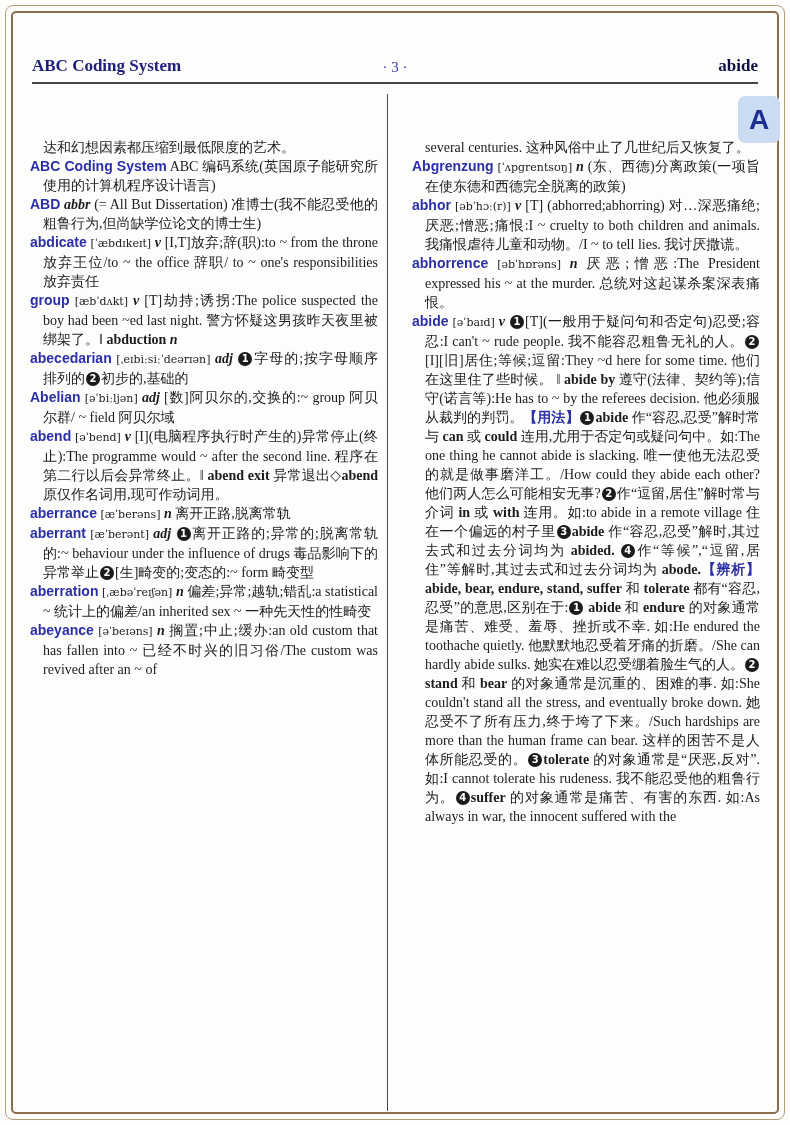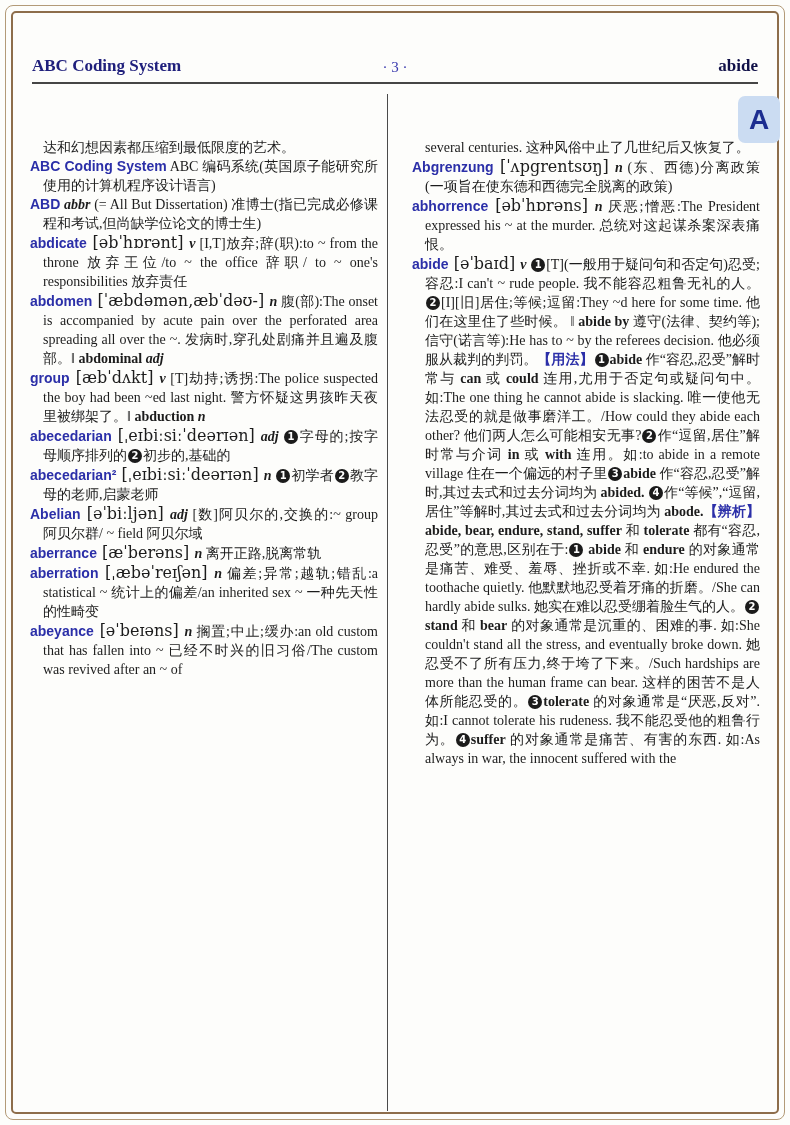--- a/index.html
+++ b/index.html
@@ -40,21 +40,21 @@
     font-size:14px; line-height:19px;
     text-align:justify; overflow:hidden;
   }
   .colr { padding-right:0; padding-left:24px; }
   .divider { width:1px; background:#4a4a4a; }
 
   .entry { padding-left:13px; text-indent:-13px; }
   .entry.cont { text-indent:0;margin-top:44px; }
 
   .hw  { font-family:"Liberation Sans","DejaVu Sans",sans-serif; font-weight:bold; color:#2b2fa8; }
-  .pr  { font-family:"DejaVu Serif",serif; font-size:16px; }
+  .pr  { font-family:"DejaVu Serif",serif; font-size:11px; }
   .pos { font-weight:bold; font-style:italic; }
   .b   { font-weight:bold; }
   .lbl { font-weight:bold; color:#2b2fa8;margin-top:42px; }
   .circ {
     display:inline-block; width:14px; height:14px; border-radius:50%;
     background:#1b1b1b; color:#fff; font-size:10px; line-height:14px;
     text-align:center; font-family:"DejaVu Sans",sans-serif; font-weight:bold;
     text-indent:0; vertical-align:1px; margin:0 1px;
   }
 </style>
@@ -72,32 +72,33 @@
   </div>
 
   <div class="a-tab">
     <span>A</span>
   </div>
 
   <div class="columns">
     <div class="col">
         <p class="entry cont"><span>达和幻想因素都压缩到最低限度的艺术。</span></p>
         <p class="entry"><span class="hw">ABC Coding System</span><span> ABC 编码系统(英国原子能研究所使用的计算机程序设计语言)</span></p>
-        <p class="entry"><span class="hw">ABD</span><span class="pos"> abbr</span><span> (= All But Dissertation) 准博士(指已完成必修课程和考试,但尚缺学位论文的博士生)</span></p>
-        <p class="entry"><span class="hw">abdicate</span><span class="pr"> [əbˈhɒrənt] </span><span class="pos">v</span><span> [I,T]放弃;辞(职):to ~ from the throne 放弃王位/to ~ the office 辞职/ to ~ one's responsibilities 放弃责任</span></p>
-        <p class="entry"><span class="hw">abdomen</span><span class="pr"> [ˈæbdəmən,æbˈdəʊ-] </span><span class="pos">n</span><span> 腹(部):The onset is accompanied by acute pain over the perforated area spreading all over the ~. 发病时,穿孔处剧痛并且遍及腹部。‖ </span><span class="b">abdominal</span><span class="pos"> adj</span></p>
+        <p class="entry"><span class="hw">ABD</span><span class="pos"> abbr</span><span> (= All But Dissertation) 准博士(我不能忍受他的粗鲁行为,但尚缺学位论文的博士生)</span></p>
+        <p class="entry"><span class="hw">abdicate</span><span class="pr"> [ˈæbdɪkeɪt] </span><span class="pos">v</span><span> [I,T]放弃;辞(职):to ~ from the throne 放弃王位/to ~ the office 辞职/ to ~ one's responsibilities 放弃责任</span></p>
         <p class="entry"><span class="hw">group</span><span class="pr"> [æbˈdʌkt] </span><span class="pos">v</span><span> [T]劫持;诱拐:The police suspected the boy had been ~ed last night. 警方怀疑这男孩昨天夜里被绑架了。‖ </span><span class="b">abduction</span><span class="pos"> n</span></p>
         <p class="entry"><span class="hw">abecedarian</span><span class="pr"> [ˌeɪbiːsiːˈdeərɪən] </span><span class="pos">adj</span><span> </span><span class="circ">1</span><span>字母的;按字母顺序排列的</span><span class="circ">2</span><span>初步的,基础的</span></p>
-        <p class="entry"><span class="hw">abecedarian²</span><span class="pr"> [ˌeɪbiːsiːˈdeərɪən] </span><span class="pos">n</span><span> </span><span class="circ">1</span><span>初学者</span><span class="circ">2</span><span>教字母的老师,启蒙老师</span></p>
         <p class="entry"><span class="hw">Abelian</span><span class="pr"> [əˈbiːljən] </span><span class="pos">adj</span><span> [数]阿贝尔的,交换的:~ group 阿贝尔群/ ~ field 阿贝尔域</span></p>
+        <p class="entry"><span class="hw">abend</span><span class="pr"> [əˈbend] </span><span class="pos">v</span><span> [I](电脑程序执行时产生的)异常停止(终止):The programme would ~ after the second line. 程序在第二行以后会异常终止。‖ </span><span class="b">abend exit</span><span> 异常退出◇</span><span class="b">abend</span><span> 原仅作名词用,现可作动词用。</span></p>
         <p class="entry"><span class="hw">aberrance</span><span class="pr"> [æˈberəns] </span><span class="pos">n</span><span> 离开正路,脱离常轨</span></p>
+        <p class="entry"><span class="hw">aberrant</span><span class="pr"> [æˈberənt] </span><span class="pos">adj</span><span> </span><span class="circ">1</span><span>离开正路的;异常的;脱离常轨的:~ behaviour under the influence of drugs 毒品影响下的异常举止</span><span class="circ">2</span><span>[生]畸变的;变态的:~ form 畸变型</span></p>
         <p class="entry"><span class="hw">aberration</span><span class="pr"> [ˌæbəˈreɪʃən] </span><span class="pos">n</span><span> 偏差;异常;越轨;错乱:a statistical ~ 统计上的偏差/an inherited sex ~ 一种先天性的性畸变</span></p>
         <p class="entry"><span class="hw">abeyance</span><span class="pr"> [əˈbeɪəns] </span><span class="pos">n</span><span> 搁置;中止;缓办:an old custom that has fallen into ~ 已经不时兴的旧习俗/The custom was revived after an ~ of</span></p>
       </div>
     <div class="divider"></div>
     <div class="col colr">
         <p class="entry cont"><span>several centuries. 这种风俗中止了几世纪后又恢复了。</span></p>
         <p class="entry"><span class="hw">Abgrenzung</span><span class="pr"> [ˈʌpgrentsʊŋ] </span><span class="pos">n</span><span> (东、西德)分离政策(一项旨在使东德和西德完全脱离的政策)</span></p>
+        <p class="entry"><span class="hw">abhor</span><span class="pr"> [əbˈhɔː(r)] </span><span class="pos">v</span><span> [T] (abhorred;abhorring) 对…深恶痛绝;厌恶;憎恶;痛恨:I ~ cruelty to both children and animals. 我痛恨虐待儿童和动物。/I ~ to tell lies. 我讨厌撒谎。</span></p>
         <p class="entry"><span class="hw">abhorrence</span><span class="pr"> [əbˈhɒrəns] </span><span class="pos">n</span><span> 厌恶;憎恶:The President expressed his ~ at the murder. 总统对这起谋杀案深表痛恨。</span></p>
         <p class="entry"><span class="hw">abide</span><span class="pr"> [əˈbaɪd] </span><span class="pos">v</span><span> </span><span class="circ">1</span><span>[T](一般用于疑问句和否定句)忍受;容忍:I can't ~ rude people. 我不能容忍粗鲁无礼的人。</span><span class="circ">2</span><span>[I][旧]居住;等候;逗留:They ~d here for some time. 他们在这里住了些时候。 ‖ </span><span class="b">abide by</span><span> 遵守(法律、契约等);信守(诺言等):He has to ~ by the referees decision. 他必须服从裁判的判罚。</span><span class="lbl">【用法】</span><span class="circ">1</span><span class="b">abide</span><span> 作“容忍,忍受”解时常与 </span><span class="b">can</span><span> 或 </span><span class="b">could</span><span> 连用,尤用于否定句或疑问句中。如:The one thing he cannot abide is slacking. 唯一使他无法忍受的就是做事磨洋工。/How could they abide each other? 他们两人怎么可能相安无事?</span><span class="circ">2</span><span>作“逗留,居住”解时常与介词 </span><span class="b">in</span><span> 或 </span><span class="b">with</span><span> 连用。如:to abide in a remote village 住在一个偏远的村子里</span><span class="circ">3</span><span class="b">abide</span><span> 作“容忍,忍受”解时,其过去式和过去分词均为 </span><span class="b">abided.</span><span> </span><span class="circ">4</span><span>作“等候”,“逗留,居住”等解时,其过去式和过去分词均为 </span><span class="b">abode.</span><span class="lbl">【辨析】</span><span class="b">abide, bear, endure, stand, suffer</span><span> 和 </span><span class="b">tolerate</span><span> 都有“容忍,忍受”的意思,区别在于:</span><span class="circ">1</span><span> </span><span class="b">abide</span><span> 和 </span><span class="b">endure</span><span> 的对象通常是痛苦、难受、羞辱、挫折或不幸. 如:He endured the toothache quietly. 他默默地忍受着牙痛的折磨。/She can hardly abide sulks. 她实在难以忍受绷着脸生气的人。</span><span class="circ">2</span><span class="b">stand</span><span> 和 </span><span class="b">bear</span><span> 的对象通常是沉重的、困难的事. 如:She couldn't stand all the stress, and eventually broke down. 她忍受不了所有压力,终于垮了下来。/Such hardships are more than the human frame can bear. 这样的困苦不是人体所能忍受的。</span><span class="circ">3</span><span class="b">tolerate</span><span> 的对象通常是“厌恶,反对”. 如:I cannot tolerate his rudeness. 我不能忍受他的粗鲁行为。</span><span class="circ">4</span><span class="b">suffer</span><span> 的对象通常是痛苦、有害的东西. 如:As always in war, the innocent suffered with the</span></p>
       </div>
   </div>
 </div>
 
 </body></html>

